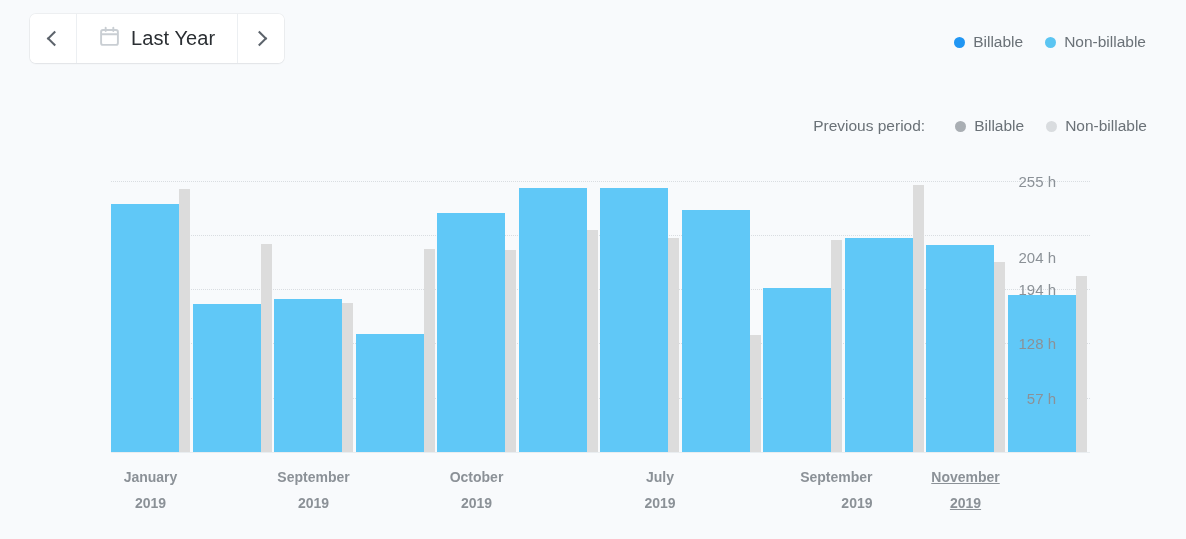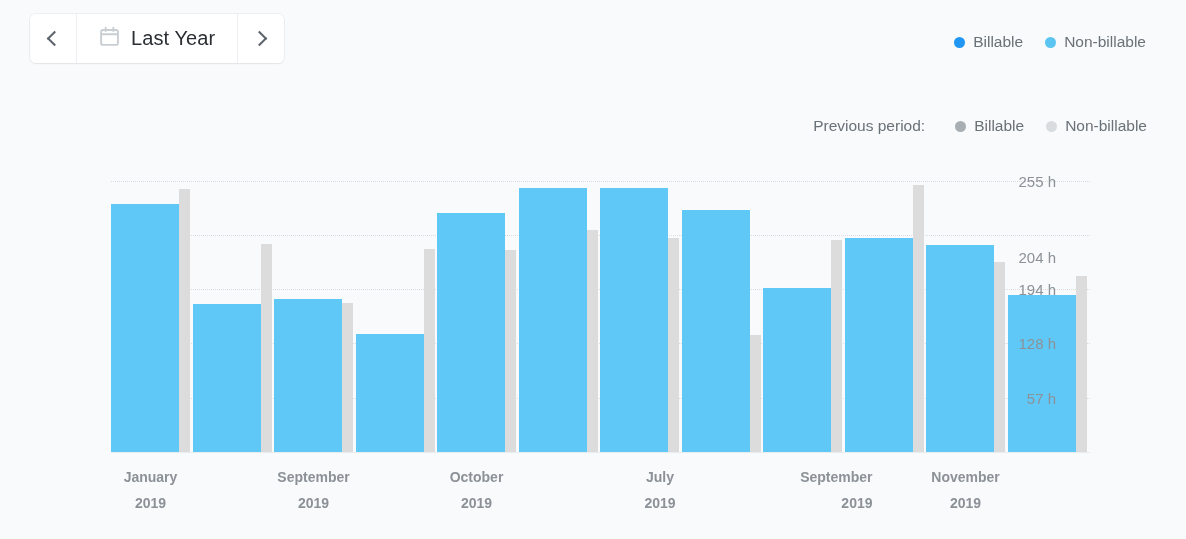--- a/index.html
+++ b/index.html
@@ -305,15 +305,15 @@
       <div class="ytick" style="top: 289.1px;">194 h</div>
       <div class="ytick" style="top: 343.4px;">128 h</div>
       <div class="ytick" style="top: 397.7px;">57 h</div>
     </div>
   <div id="xlabels">
       <div class="xlabel" style="left: 80.5px;"><span>January</span><span class="yr">2019</span></div>
       <div class="xlabel" style="left: 243.5px;"><span>September</span><span class="yr">2019</span></div>
       <div class="xlabel" style="left: 406.5px;"><span>October</span><span class="yr">2019</span></div>
       <div class="xlabel" style="left: 590px;"><span>July</span><span class="yr">2019</span></div>
       <div class="xlabel" style="left: 732.5px; text-align: right;"><span>September</span><span class="yr">2019</span></div>
-      <div class="xlabel" style="left: 895.5px;"><span>November</span><span class="yr">2019</span></div>
+      <div class="xlabel" style="left: 895.5px; text-decoration: underline;"><span>November</span><span class="yr">2019</span></div>
     </div>
 </div>
 
 </body></html>

